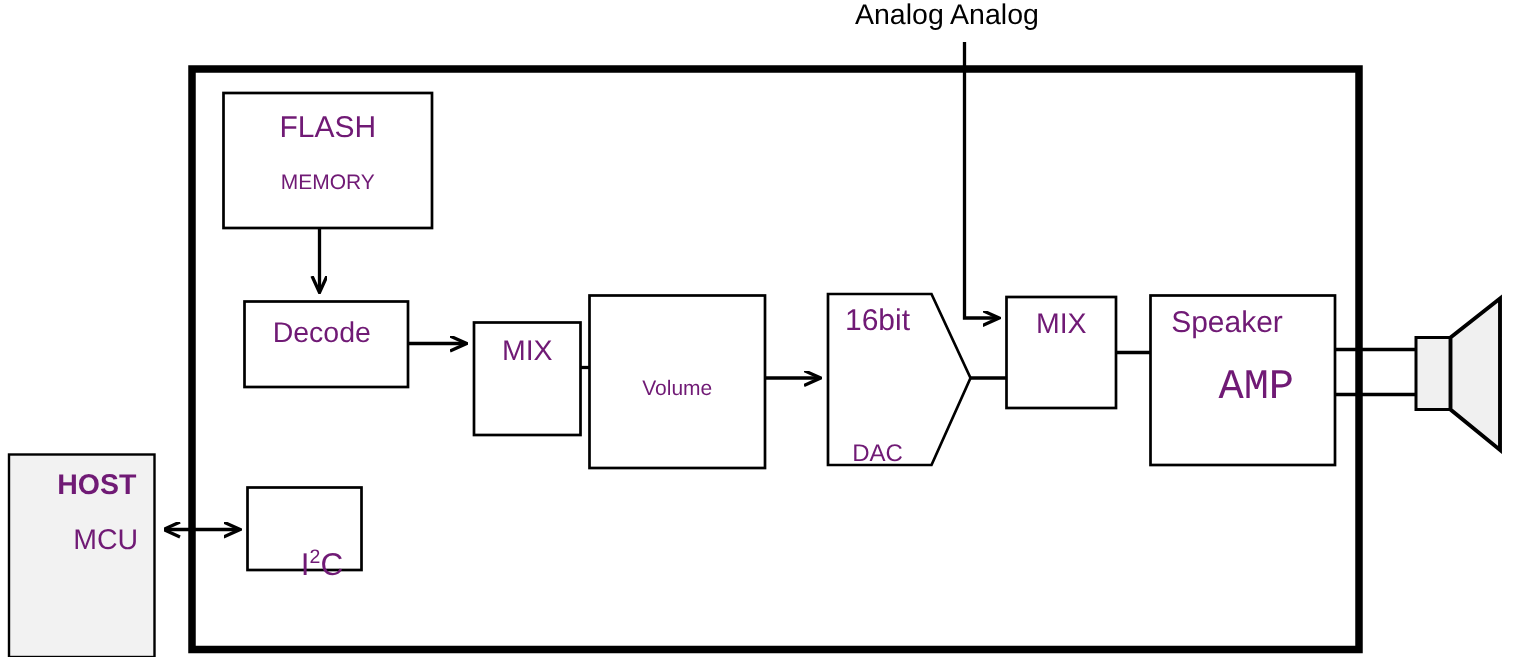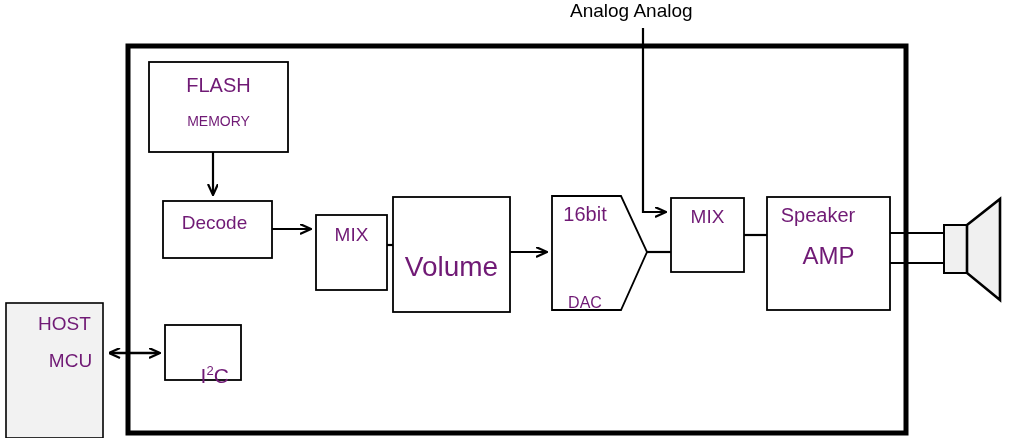--- a/index.html
+++ b/index.html
@@ -97,37 +97,37 @@
     <path d="M744,235 L767,235" fill="none" stroke="#000000" stroke-width="2.2"></path>
 
     <path d="M890,233 L944,233" fill="none" stroke="#000000" stroke-width="2.2"></path>
     <path d="M890,263 L944,263" fill="none" stroke="#000000" stroke-width="2.2"></path>
 
     <path d="M110,353 L159,353" fill="none" stroke="#000000" stroke-width="2.4" marker-start="url(#ahL)" marker-end="url(#ah)"></path>
   </svg>
 
   <div class="lbl" style="left:570px; top:0px; width:150px; font-size:19px;">Analog Analog</div>
 
-  <div class="blk-text" style="left:6px; top:313px; width:117px; font-size:19px;">HOST</div>
+  <div class="blk-text" style="left:6px; top:313px; width:117px; font-size:19px;font-weight:bold;">HOST</div>
   <div class="blk-text" style="left:6px; top:350px; width:97px; font-size:19px;padding-left:16px;">MCU</div>
 
   <div class="blk-text" style="left:149px; top:74px; width:139px; font-size:20px;">FLASH</div>
   <div class="blk-text" style="left:149px; top:113px; width:139px; font-size:14px;">MEMORY</div>
 
   <div class="blk-text" style="left:163px; top:212px; width:103px; font-size:19px;">Decode</div>
 
   <div class="blk-text" style="left:316px; top:224px; width:71px; font-size:19px;">MIX</div>
 
-  <div class="blk-text" style="left:393px; top:250px; width:117px; font-size:28px;">Volume</div>
+  <div class="blk-text" style="left:393px; top:250px; width:117px; font-size:14px;">Volume</div>
 
   <div class="blk-text" style="left:552px; top:203px; width:66px; font-size:20px;">16bit</div>
   <div class="blk-text" style="left:552px; top:247px; width:66px; font-size:16px;margin-top:47px;">DAC</div>
 
   <div class="blk-text" style="left:671px; top:206px; width:73px; font-size:19px;">MIX</div>
 
   <div class="blk-text" style="left:767px; top:204px; width:102px; font-size:20px;">Speaker</div>
-  <div class="blk-text" style="left:767px; top:242px; width:123px; font-size:24px;">AMP</div>
+  <div class="blk-text" style="left:767px; top:242px; width:141px; font-size:28px;font-family:Liberation Mono, monospace;">AMP</div>
 
   <div class="blk-text" style="left:165px; top:338px; width:76px; font-size:21px;">
     <span>I</span><span class="sup">2</span><span>C</span>
   </div>
 
 </div>
 
 </body></html>

